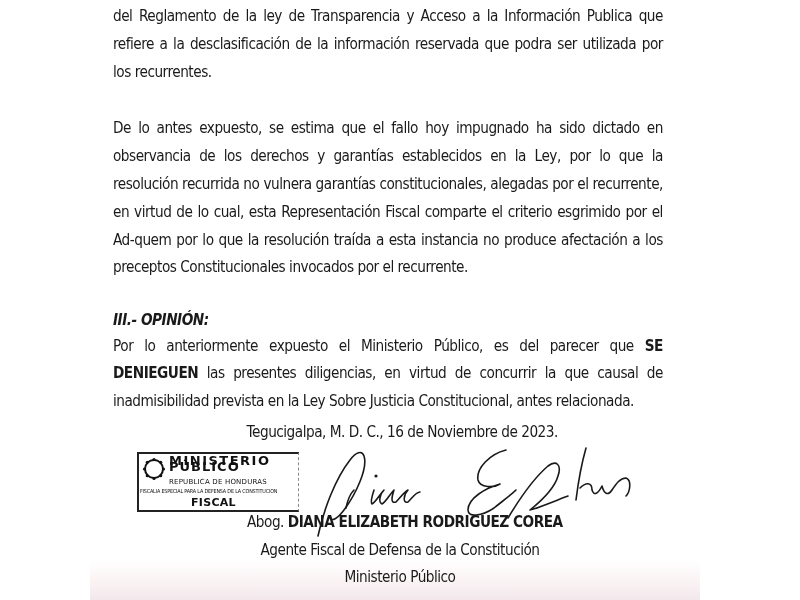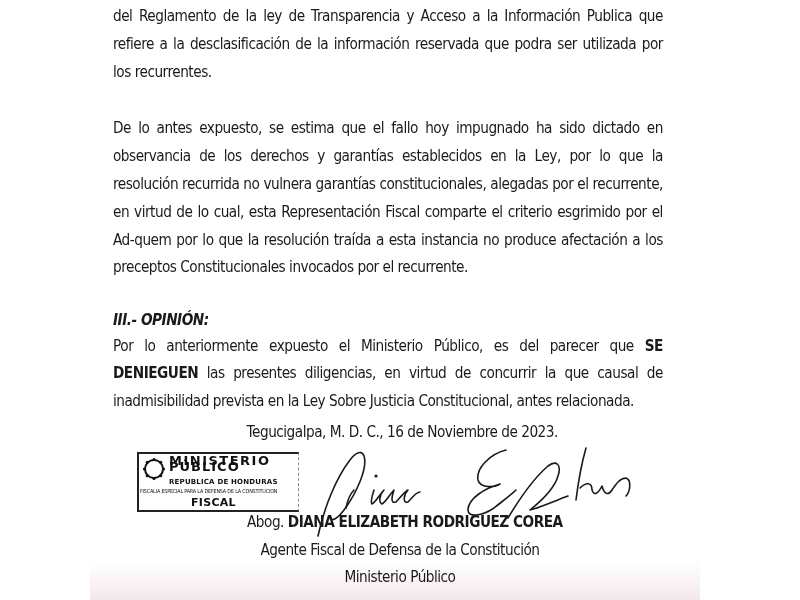--- a/index.html
+++ b/index.html
@@ -97,21 +97,21 @@
       font-size: 13px;
       font-weight: bold;
       letter-spacing: 1px;
       line-height: 13px;
     }
     .stamp-country {
       position: absolute;
       left: 30px;
       top: 24px;
       font-size: 7px;
-      font-weight: bold;
+      font-weight: normal;
       letter-spacing: 0.2px;
       line-height: 8px;
     }
     .stamp-unit {
       position: absolute;
       left: 1px;
       top: 33px;
       font-size: 5.4px;
       letter-spacing: -0.2px;
       line-height: 8px;

